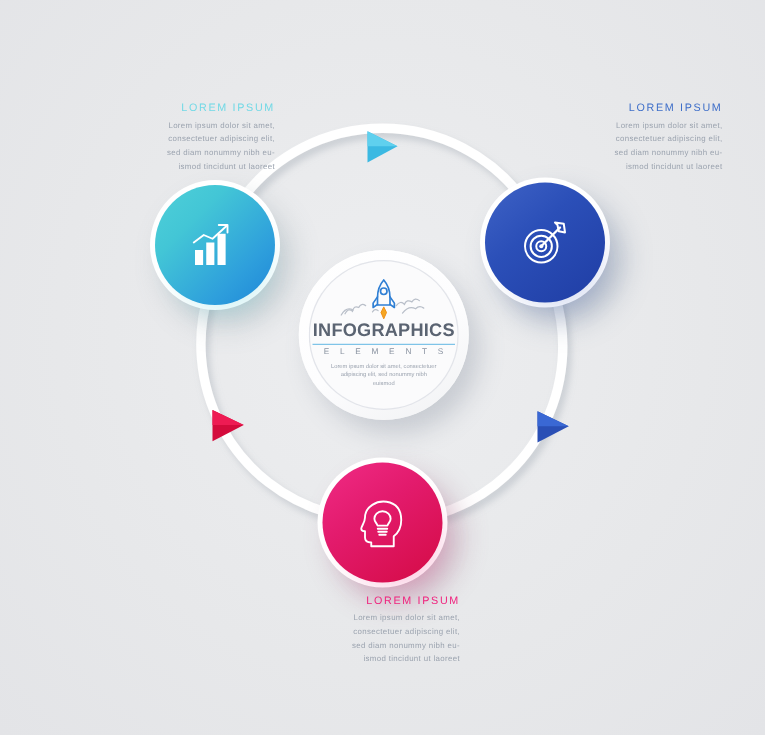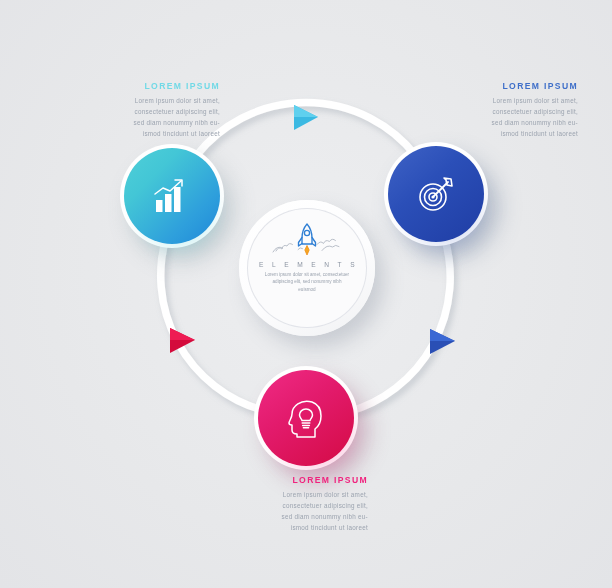--- a/index.html
+++ b/index.html
@@ -137,21 +137,21 @@
     color: #9aa2ae;
     text-align: center;
     margin-top: 3.5px;
     width: 86px;
   }
 
   
   .textblock { position: absolute; z-index: 6; }
   .tb-title {
     font-size: 8.6px;
-    font-weight: 700;
+    font-weight: 400;
     letter-spacing: 1.35px;
     line-height: 1;
     margin-bottom: 4px;
   }
   .tb-body {
     font-size: 6.3px;
     line-height: 1.75;
     color: #9ba3af;
     letter-spacing: .28px;
   }
@@ -277,20 +277,21 @@
                    L 42 23
                    L 42 17
                    C 42 12 40.5 7 37 3 Z"></path>
           <path d="M 32 16.5 L 28.5 21.5 L 28.5 25 L 32 22.5"></path>
           <path d="M 42 16.5 L 45.5 21.5 L 45.5 25 L 42 22.5"></path>
           <circle cx="37" cy="12" r="2.6"></circle>
         </g>
         <path d="M 37 24.5 L 34.8 29 L 37 34 L 39.2 29 Z" fill="#f5a623" stroke="#ef8f18" stroke-width=".8" stroke-linejoin="round"></path>
       </svg>
 
+      <div id="brand-title">INFOGRAPHICS</div>
       <div id="brand-sub">E L E M E N T S</div>
       <div id="brand-desc">Lorem ipsum dolor sit amet, consectetuer adipiscing elit, sed nonummy nibh euismod</div>
     </div>
   </div>
 
   <div class="textblock" id="text-teal">
     <div class="tb-title">LOREM IPSUM</div>
     <div class="tb-body">
       <div>Lorem ipsum dolor sit amet,</div>
       <div>consectetuer adipiscing elit,</div>

